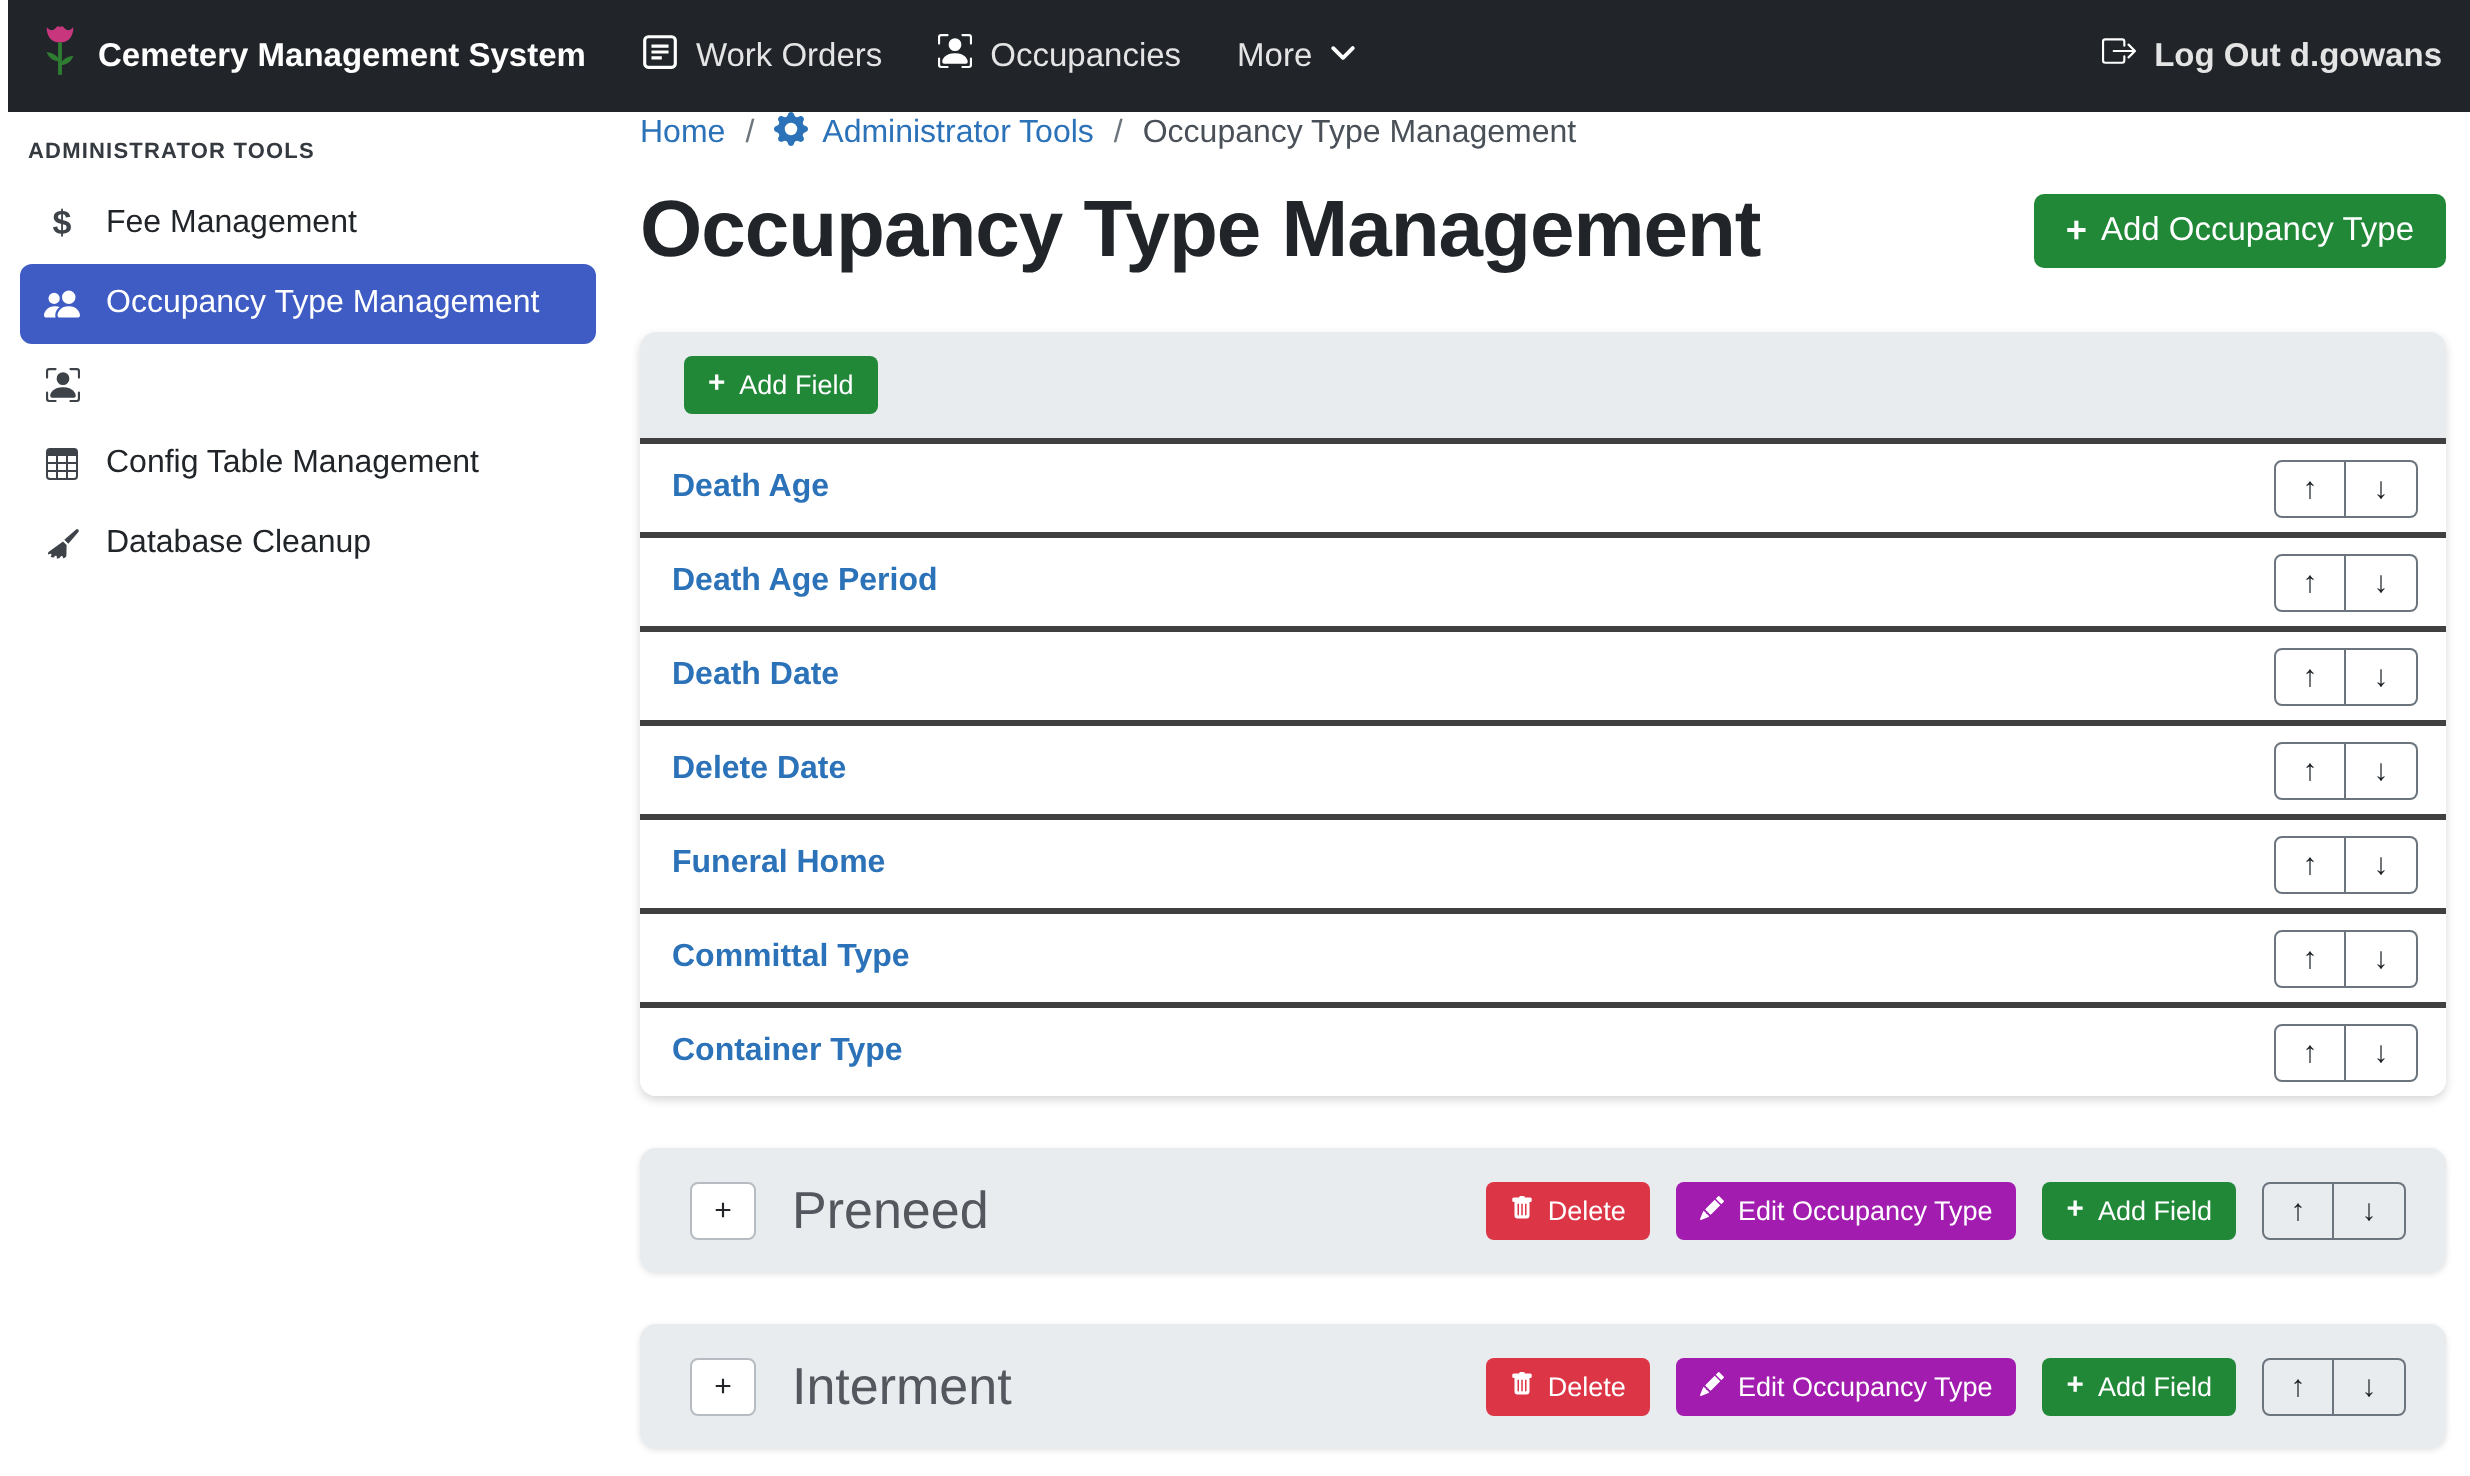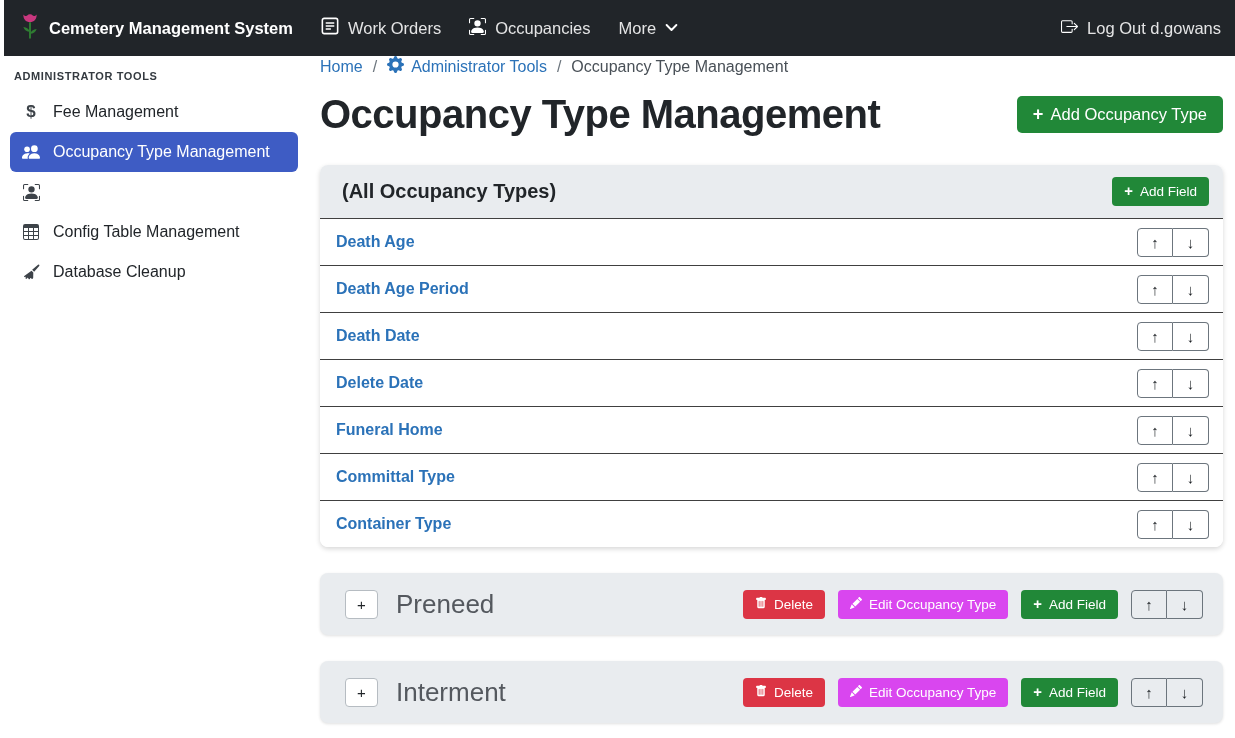--- a/index.html
+++ b/index.html
@@ -8,21 +8,21 @@
   button { font-family:inherit; }
 
   
   .navbar { position:absolute; top:0; left:4px; width:1235px; height:56px;
     background:#212529; display:flex; align-items:center; padding:0 16px; }
   .brand { display:flex; align-items:center; gap:9px; color:#fff;
     font-weight:700; font-size:16.5px; cursor:pointer; white-space:nowrap; }
   .nav-links { display:flex; align-items:center; margin-left:14px; }
   .nav-link { display:flex; align-items:center; gap:9px; padding:0 14px; height:43px;
     color:rgba(255,255,255,.88); font-size:16.5px; cursor:pointer; text-decoration:none; white-space:nowrap; }
-  .logout { margin-left:auto; padding-right:2px; }
+  .logout { margin-left:auto; padding-right:2px;font-weight:bold; }
 
   
   .sidebar { position:absolute; top:56px; left:0; width:308px; height:682px;
     background:#fff; padding:14px 10px 0 10px; }
   .sidebar-header { font-size:11px; font-weight:700; letter-spacing:.6px;
     color:#343a40; margin:0 0 10px 4px; }
   .side-item { display:flex; align-items:center; gap:11px; height:40px; padding:0 10px;
     border-radius:6px; font-size:16px; color:#212529; cursor:pointer; }
   .side-item .icon { width:22px; display:flex; justify-content:center; align-items:center; }
   .side-item.active { background:#3e5cc4; color:#fff; }
@@ -39,31 +39,31 @@
 
   .title-row { display:flex; align-items:center; justify-content:space-between; margin-top:13px; }
   h1 { font-size:40px; font-weight:600; color:#212529; letter-spacing:-.5px; line-height:1.2; }
 
   .btn { display:inline-flex; align-items:center; gap:7px; border:none;
     border-radius:5px; color:#fff; cursor:pointer; white-space:nowrap; }
   .btn-lg { font-size:16.5px; padding:9px 16px; }
   .btn-sm { font-size:13.5px; padding:7px 12px; border-radius:4px; }
   .green { background:#218838; }
   .red { background:#dc3545; }
-  .teal { background:#d946ef; }
+  .teal { background:#a21caf; }
   .plus-glyph { font-weight:700; font-size:1.1em; line-height:1; }
 
   
   .card { margin-top:27px; border-radius:8px; box-shadow:0 2px 5px rgba(0,0,0,.16);
     background:#fff; overflow:hidden; }
   .card-header { height:53px; background:#e9ecef; display:flex; align-items:center;
     justify-content:space-between; padding:0 14px 0 22px; }
   .card-title { font-size:20px; font-weight:700; color:#212529; }
   .field-row { height:47px; display:flex; align-items:center; justify-content:space-between;
-    padding:0 14px 0 16px; border-top:1px solid #404040; background:#fff; }
+    padding:0 14px 0 16px; border-top:3px solid #404040; background:#fff; }
   .field-name { color:#2b72b8; font-weight:700; font-size:16px; text-decoration:none; cursor:pointer; }
 
   .btn-group { display:inline-flex; }
   .arrow-btn { width:36px; height:29px; background:#fff; border:1px solid #6c757d;
     color:#1d2125; font-size:15px; display:flex; align-items:center; justify-content:center; cursor:pointer; }
   .arrow-btn:first-child { border-radius:4px 0 0 4px; }
   .arrow-btn:last-child { border-left:none; border-radius:0 4px 4px 0; }
 
   
   .section-bar { margin-top:26px; height:62px; background:#e9ecef; border-radius:8px;
@@ -201,21 +201,20 @@
   <div class="title-row">
     <h1>Occupancy Type Management</h1>
     <button class="btn btn-lg green">
       <span class="plus-glyph">+</span>
       <span>Add Occupancy Type</span>
     </button>
   </div>
 
   <section class="card">
     <header class="card-header">
-      <div class="card-title">(All Occupancy Types)</div>
       <button class="btn btn-sm green">
         <span class="plus-glyph">+</span>
         <span>Add Field</span>
       </button>
     </header>
 
     <div class="field-row">
       <a class="field-name">Death Age</a>
       <div class="btn-group">
         <button class="arrow-btn">

